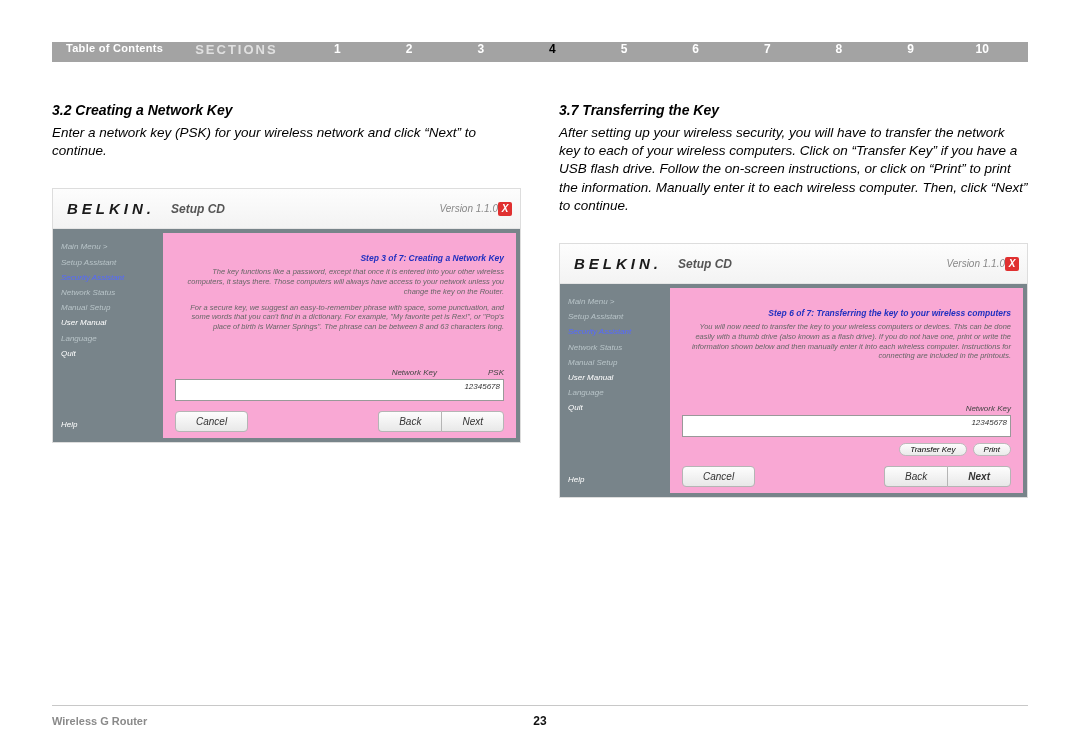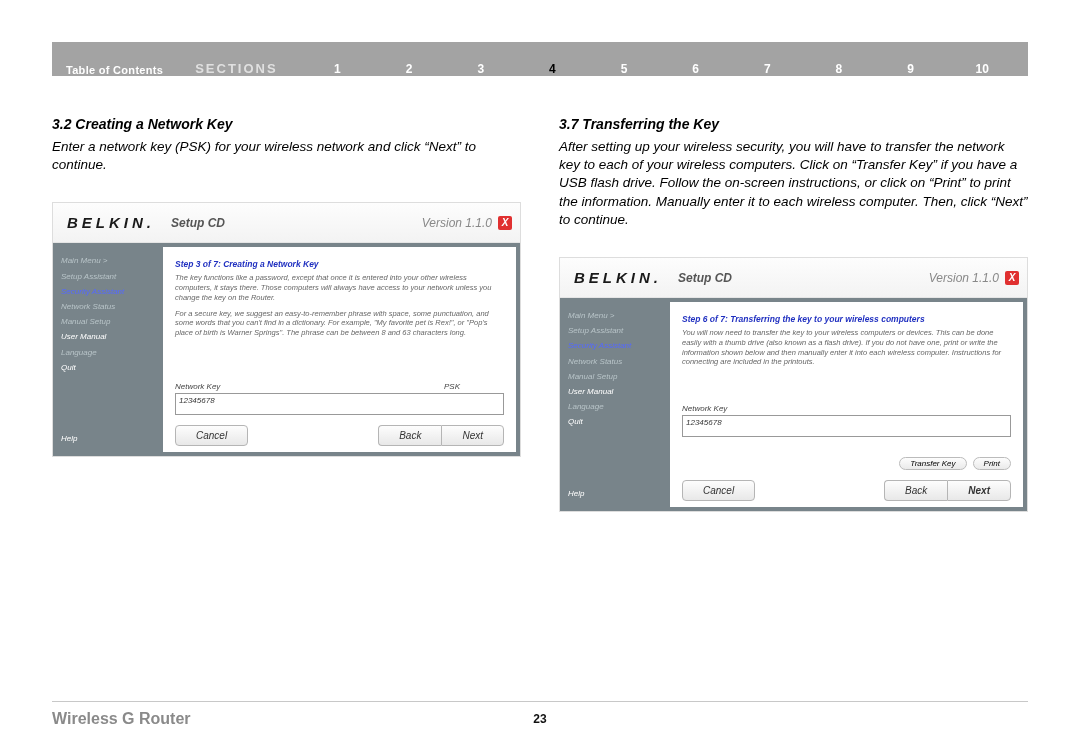--- a/index.html
+++ b/index.html
@@ -2,69 +2,69 @@
 <html><head>
 <meta charset="utf-8">
 <style>
   * { box-sizing: border-box; margin: 0; padding: 0; }
   body { font-family: Arial, Helvetica, sans-serif; background: #fff; width: 1080px; height: 756px; position: relative; }
 
   .page { padding: 42px 52px 0 52px; }
 
   .title { font-size: 19px; font-weight: bold; letter-spacing: 0.5px; color: #1a1a1a; margin-bottom: 14px; }
 
-  .navbar { display: flex; align-items: flex-end; background: #a3a3a3; height: 34px; font-size: 11px; color: #fff; }
+  .navbar { display: flex; align-items: flex-start; background: #a3a3a3; height: 20px; font-size: 11px; color: #fff; }
   .navbar .toc { padding: 0 14px; font-weight: bold; letter-spacing: 0.3px; }
   .navbar .sections-label { font-size: 13px; font-weight: bold; letter-spacing: 2px; color: #e0e0e0; padding: 0 24px 0 18px; }
   .navbar .navnum { flex: 1; text-align: center; font-weight: bold; font-size: 12px; cursor: pointer; }
   .navbar .navnum.current { color: #000; }
   .navbar .navnum.last { padding-right: 10px; }
 
   .columns { display: flex; gap: 38px; margin-top: 40px; }
   .col { flex: 1; min-width: 0; font-style: italic; }
   .sec-heading { font-size: 14px; font-weight: bold; margin-bottom: 6px; }
   .sec-body { font-size: 13.5px; line-height: 1.35; }
 
   
   .shot { margin-top: 28px; border: 1px solid #ddd; height: 255px; display: flex; flex-direction: column; font-family: Arial, sans-serif; }
   .shot-top { display: flex; align-items: center; height: 40px; border-bottom: 1px solid #e5e5e5; background: linear-gradient(#fdfdfd,#f3f3f3); }
   .brand { font-family: Arial, sans-serif; font-weight: 900; letter-spacing: 4px; font-size: 15px; color: #1a1a1a; padding-left: 14px; text-align: right; }
   .brand-dot { letter-spacing: 0; }
   .setup-cd { flex: 1; font-size: 12px; font-weight: bold; color: #555; padding-left: 20px; }
-  .ver { font-size: 12px; color: #888; padding-right: 6px; }
+  .ver { font-size: 10px; color: #888; }
   .close-x { width: 14px; height: 14px; background: #e03030; color: #fff; font-size: 10px; line-height: 14px; text-align: center; margin-right: 8px; font-weight: bold; border-radius: 2px; cursor: pointer; }
 
   .shot-body { flex: 1; display: flex; background: #78848a; }
   .side { width: 110px; padding: 10px 8px; font-size: 8px; color: #b8c4c8; line-height: 1.9; display: flex; flex-direction: column; }
   .side .mitem { white-space: nowrap; }
   .side .mitem.white { color: #fff; }
   .side .mitem.highlight { color: #5469ff; }
   .side .spacer { flex: 1; }
-  .content-pane { flex: 1; background: #ffffff; margin: 4px 4px 4px 0; padding: 12px 12px 6px 12px; display: flex; flex-direction: column; font-size: 8px; }
+  .content-pane { flex: 1; background: #f9a8d4; margin: 4px 4px 4px 0; padding: 20px 12px 6px 12px; display: flex; flex-direction: column; font-size: 8px; text-align: right; }
   .step-title { color: #2030c0; font-weight: bold; font-size: 8.5px; margin-bottom: 4px; }
   .step-text { color: #666; font-size: 7.5px; line-height: 1.3; margin-bottom: 6px; }
   .field-row { margin-top: auto; }
   .field-labels { display: flex; font-size: 8px; color: #444; margin-bottom: 2px; gap: 7px; }
   .field-labels .lbl-l { flex: 1; }
   .field-labels .lbl-r { width: 60px; }
   .field-input { border: 1px solid #999; height: 22px; font-size: 8px; padding: 0 3px; line-height: 14px; color: #333; background: #fff; }
   .field-input.wide  { width: 100%; }
-  .mini-btns { display: flex; gap: 6px; justify-content: flex-end; margin-top: 20px; }
+  .mini-btns { display: flex; gap: 6px; justify-content: flex-end; margin-top: 6px; }
   .mini-btn { border: 1px solid #bbb; border-radius: 9px; padding: 1px 10px; font-size: 8px; background: linear-gradient(#fdfdfd,#eaeaea); cursor: pointer; }
 
   .btn-row { display: flex; margin-top: 10px; gap: 0; }
   .btn-row .gap { flex: 1; }
   .big-btn { border: 1px solid #b5b5b5; border-radius: 4px; padding: 4px 20px; font-size: 10px; color: #333; background: linear-gradient(#fdfdfd,#e8e8e8); cursor: pointer; }
   .btn-pair { display: flex; }
   .btn-pair .big-btn:first-child { border-top-right-radius: 0; border-bottom-right-radius: 0; border-right: none; }
   .btn-pair .big-btn:last-child { border-top-left-radius: 0; border-bottom-left-radius: 0; }
   .big-btn.bold { font-weight: bold; }
 
   .footer { position: absolute; left: 52px; right: 52px; bottom: 28px; border-top: 1px solid #c8c8c8; padding-top: 8px; display: flex; align-items: center; }
-  .footer .prod { font-size: 16px; font-weight: bold; color: #8a8a8a; flex: 1; }
+  .footer .prod { font-size: 11px; font-weight: bold; color: #8a8a8a; flex: 1; }
   .footer .pg { font-size: 12px; font-weight: bold; color: #111; }
   .footer .fill { flex: 1; }
 </style>
 </head>
 <body>
 
 <div class="page">
 
   <div class="navbar">
     <span class="toc">Table of Contents</span>

